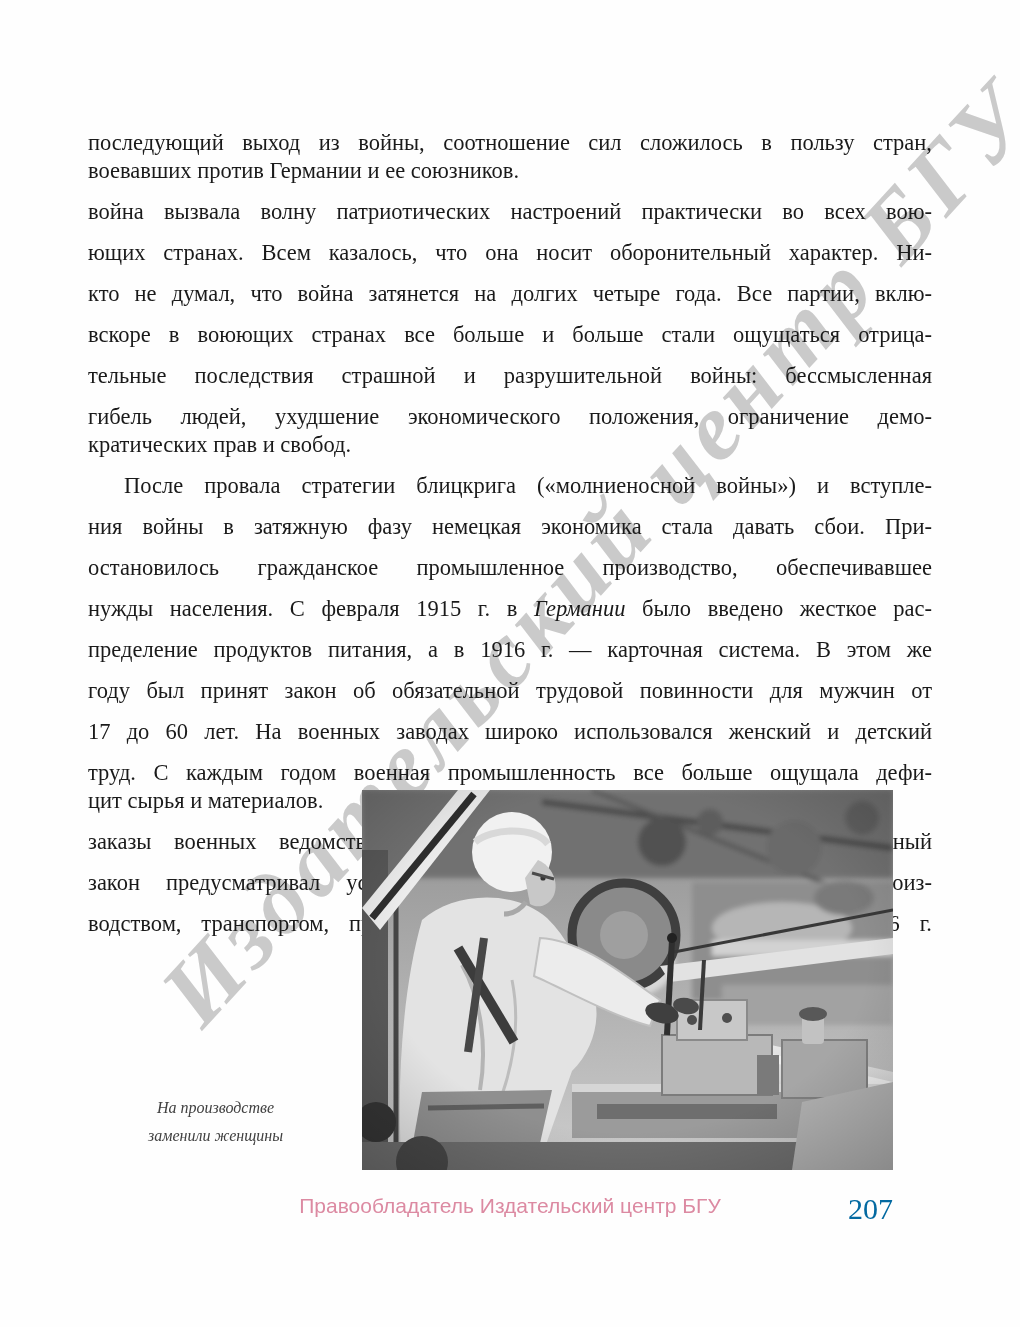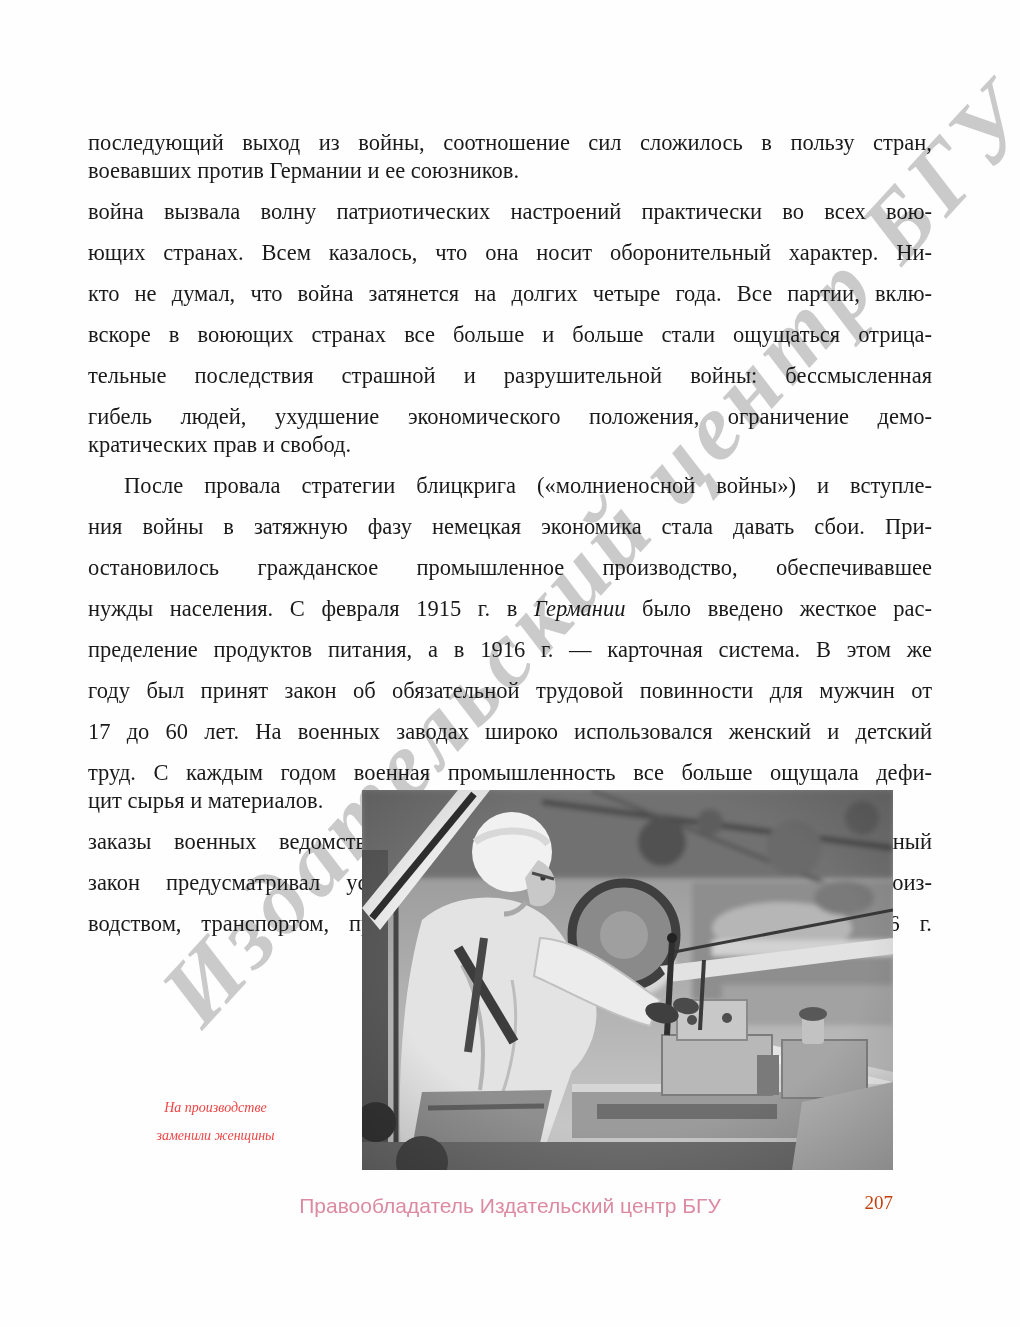--- a/index.html
+++ b/index.html
@@ -31,34 +31,34 @@
   }
   
   .photo {
     position:absolute; left:362px; top:790px; width:531px; height:380px;
     z-index:2; background:#c9c9c9;
   }
   .photo svg { display:block; width:531px; height:380px; }
   
   .caption {
     position:absolute; left:84px; top:1094px; width:263px; z-index:2;
-    font-style:italic; font-size:14px; line-height:28px;
-    text-align:center; color:#ef4444;
+    font-style:italic; font-size:16px; line-height:28px;
+    text-align:center; color:#404040;
   }
   .caption .cap-line { height:28px; }
   
   .footer-line {
     position:absolute; left:0; top:1194px; width:100%; z-index:2;
     text-align:center;
     font-family:"Liberation Sans", sans-serif;
     font-size:21px; color:#dc8aa2;
   }
   .page-number {
     position:absolute; right:127px; top:1192px; z-index:2;
-    font-size:19px; color:#c2410c;
+    font-size:30px; color:#0369a1;
   }
 </style>
 </head>
 <body>
 
 <div class="page">
 
   <div class="watermark">Издательский центр БГУ</div>
 
   <main class="content">

